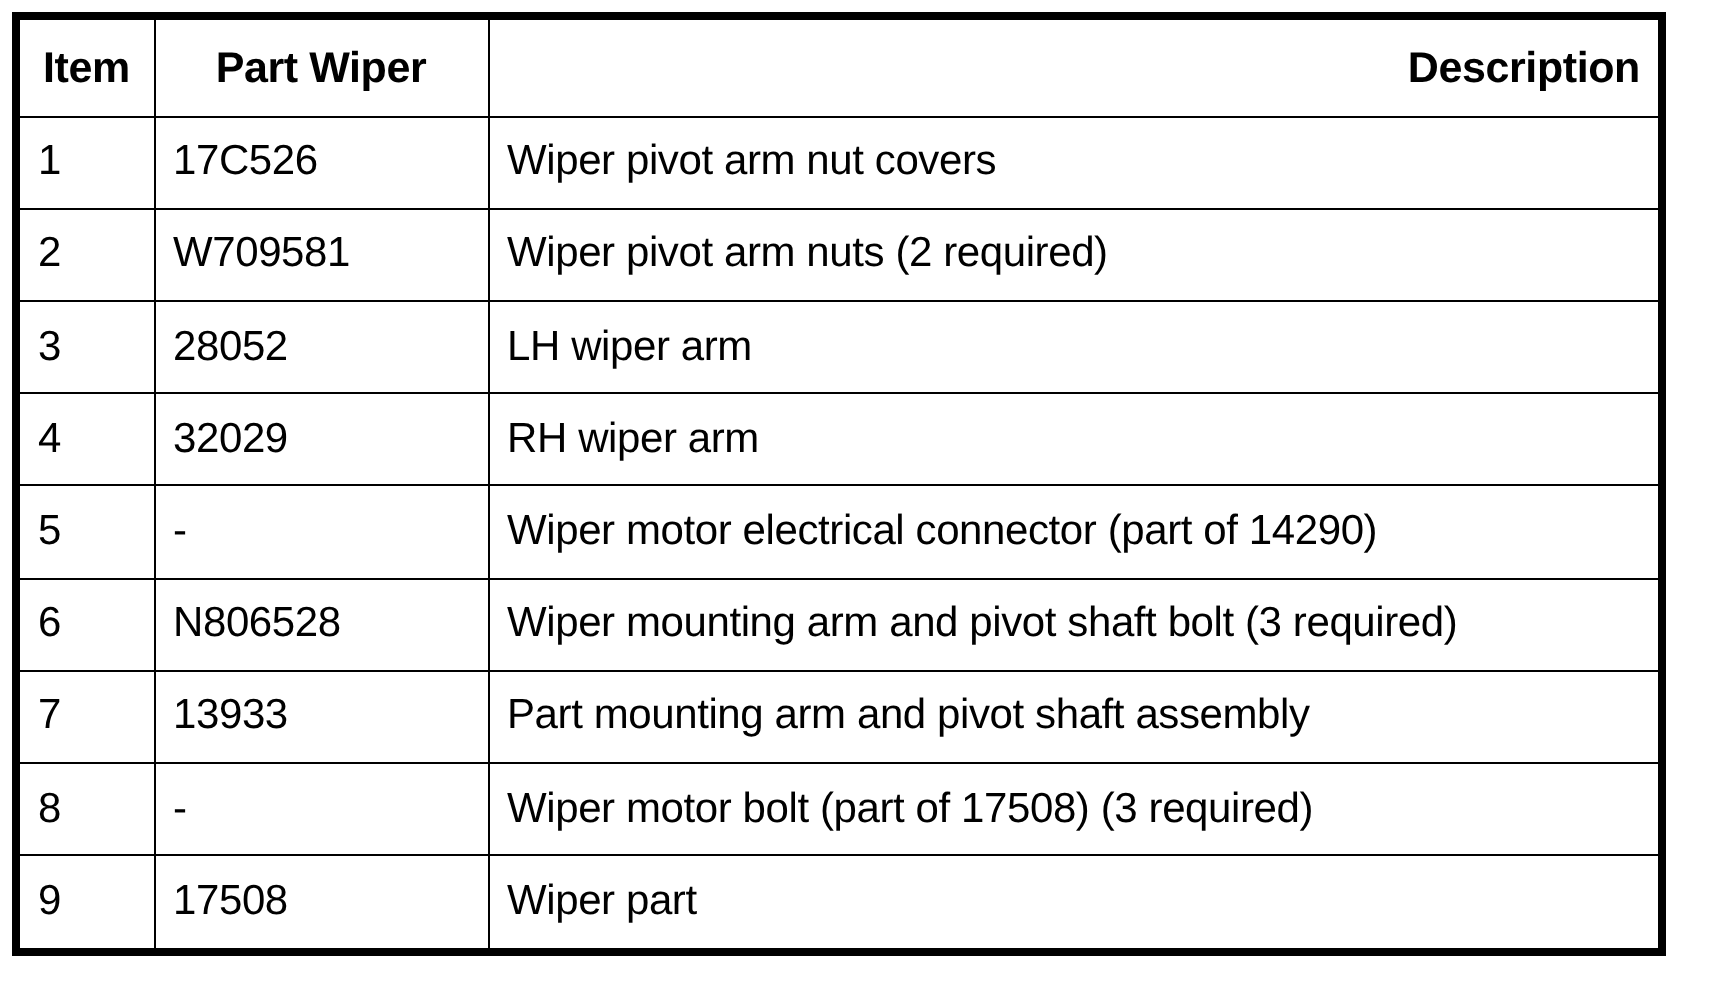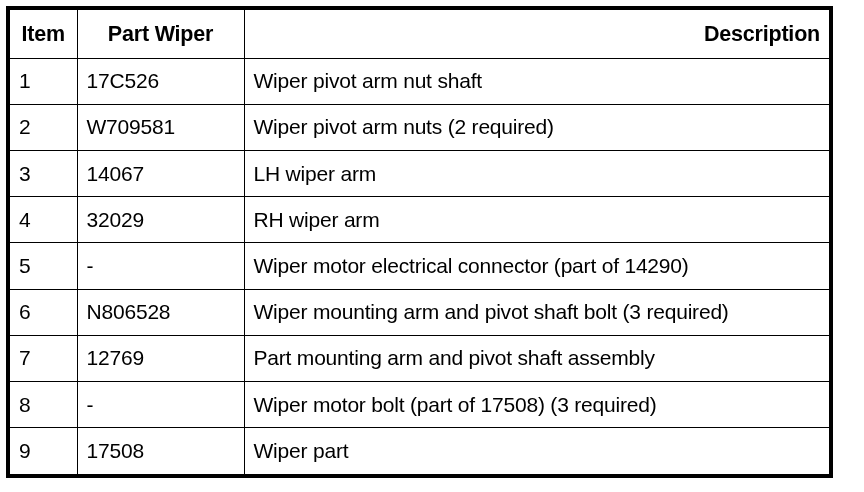--- a/index.html
+++ b/index.html
@@ -121,42 +121,42 @@
 
       <tbody>
         <tr>
           <td>
             <div class="cell-inner">1</div>
           </td>
           <td>
             <div class="cell-inner">17C526</div>
           </td>
           <td>
-            <div class="cell-inner">Wiper pivot arm nut shaft</div>
+            <div class="cell-inner">Wiper pivot arm nut covers</div>
           </td>
         </tr>
 
         <tr>
           <td>
             <div class="cell-inner">2</div>
           </td>
           <td>
             <div class="cell-inner">W709581</div>
           </td>
           <td>
             <div class="cell-inner">Wiper pivot arm nuts (2 required)</div>
           </td>
         </tr>
 
         <tr>
           <td>
             <div class="cell-inner">3</div>
           </td>
           <td>
-            <div class="cell-inner">14067</div>
+            <div class="cell-inner">28052</div>
           </td>
           <td>
             <div class="cell-inner">LH wiper arm</div>
           </td>
         </tr>
 
         <tr>
           <td>
             <div class="cell-inner">4</div>
           </td>
@@ -190,21 +190,21 @@
           <td>
             <div class="cell-inner">Wiper mounting arm and pivot shaft bolt (3 required)</div>
           </td>
         </tr>
 
         <tr>
           <td>
             <div class="cell-inner">7</div>
           </td>
           <td>
-            <div class="cell-inner">12769</div>
+            <div class="cell-inner">13933</div>
           </td>
           <td>
             <div class="cell-inner">Part mounting arm and pivot shaft assembly</div>
           </td>
         </tr>
 
         <tr>
           <td>
             <div class="cell-inner">8</div>
           </td>

